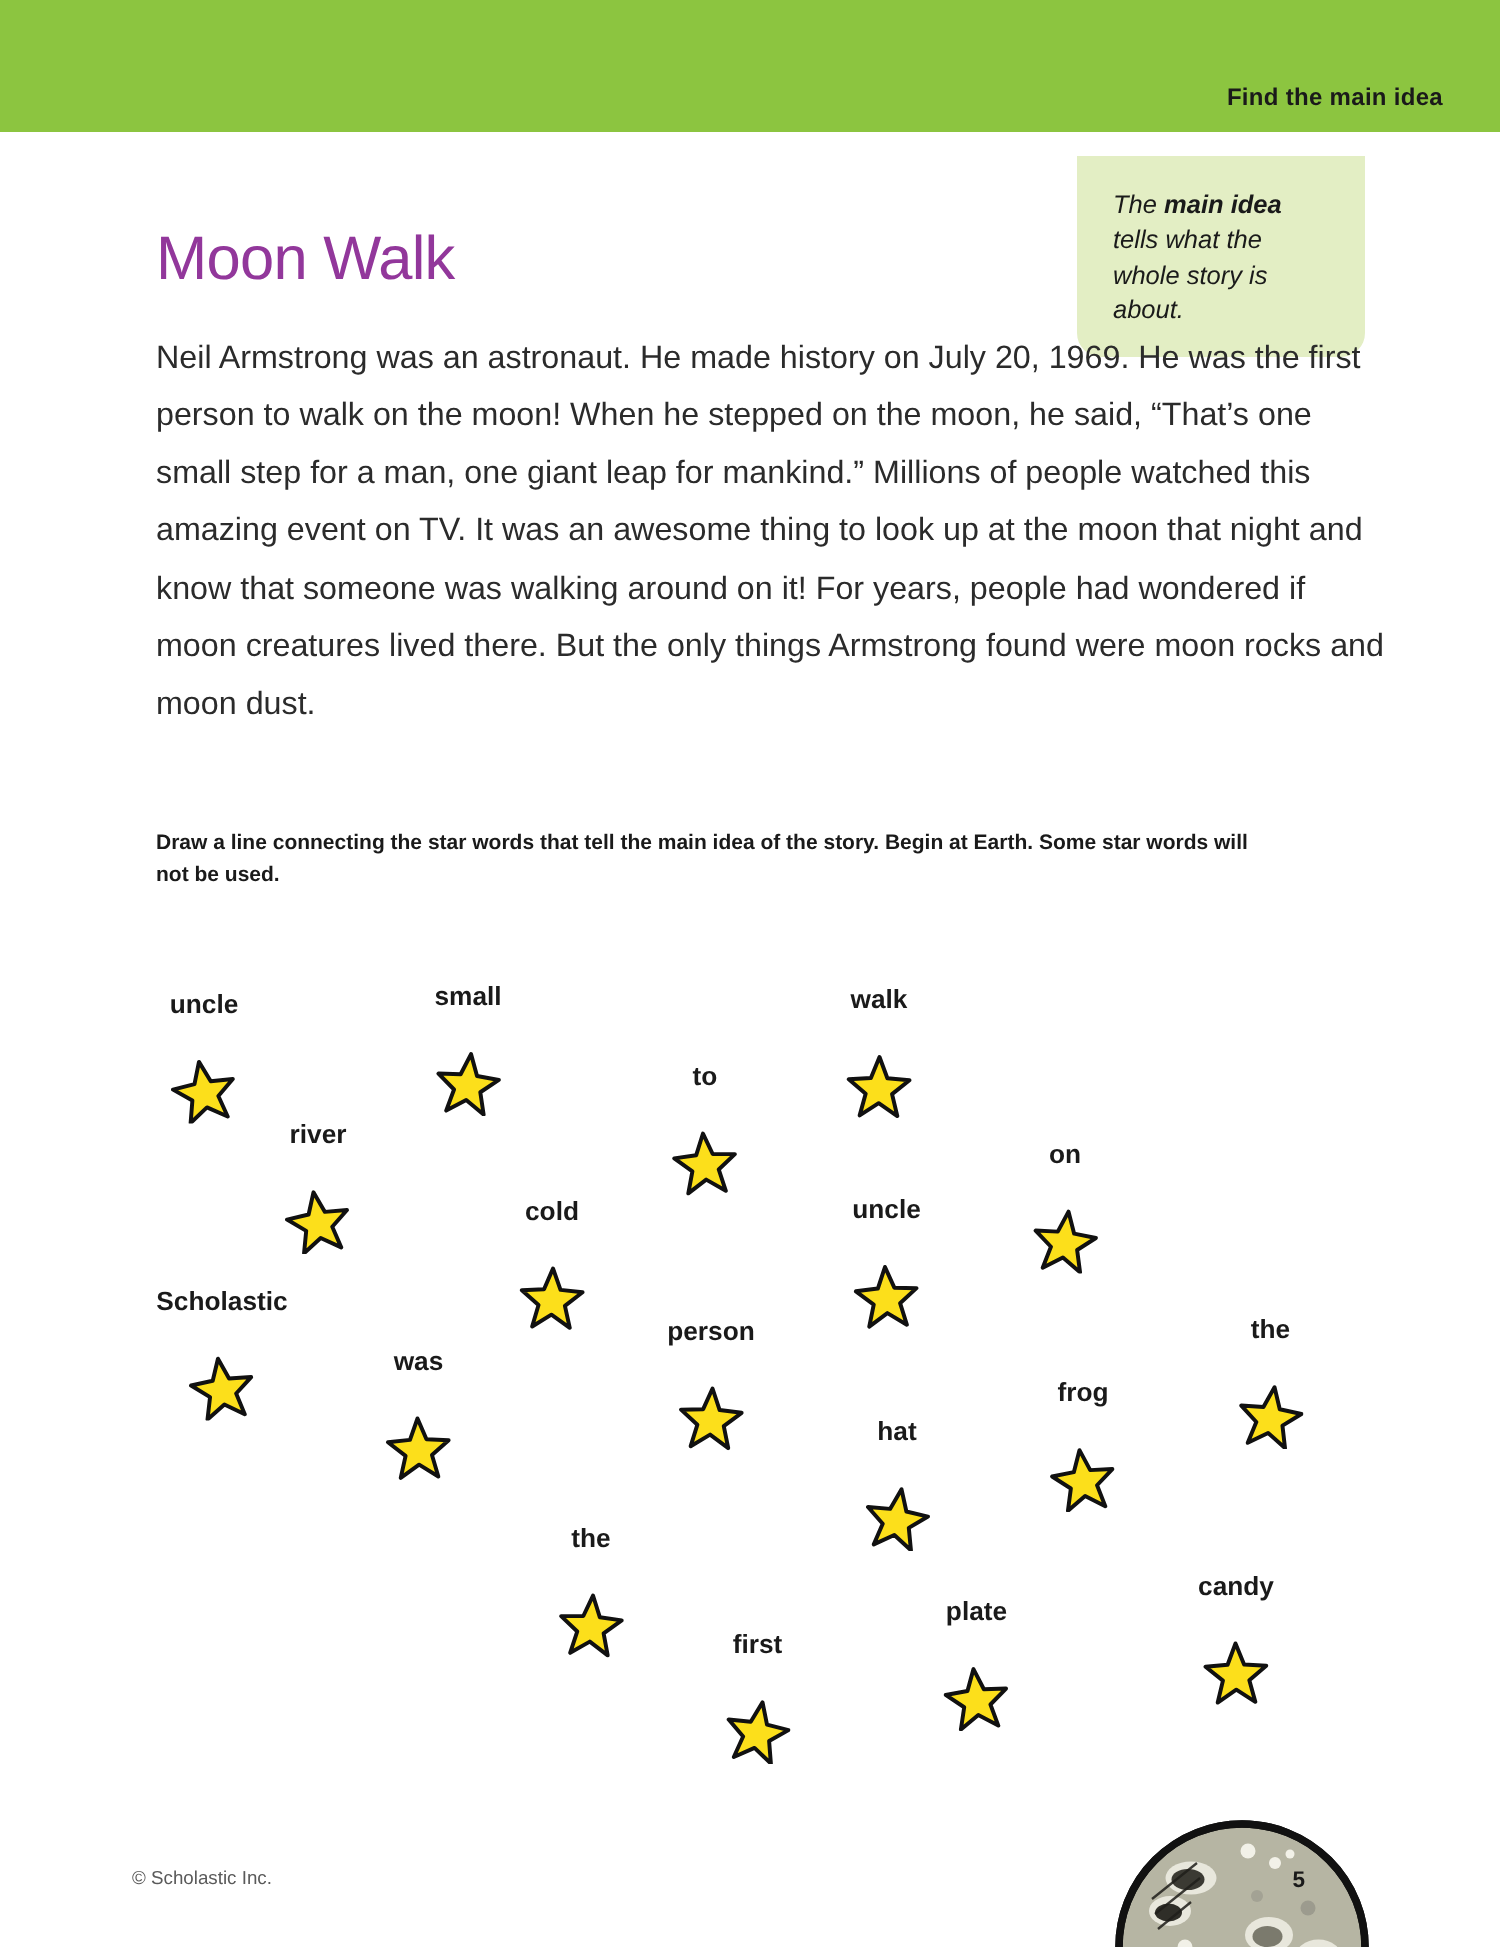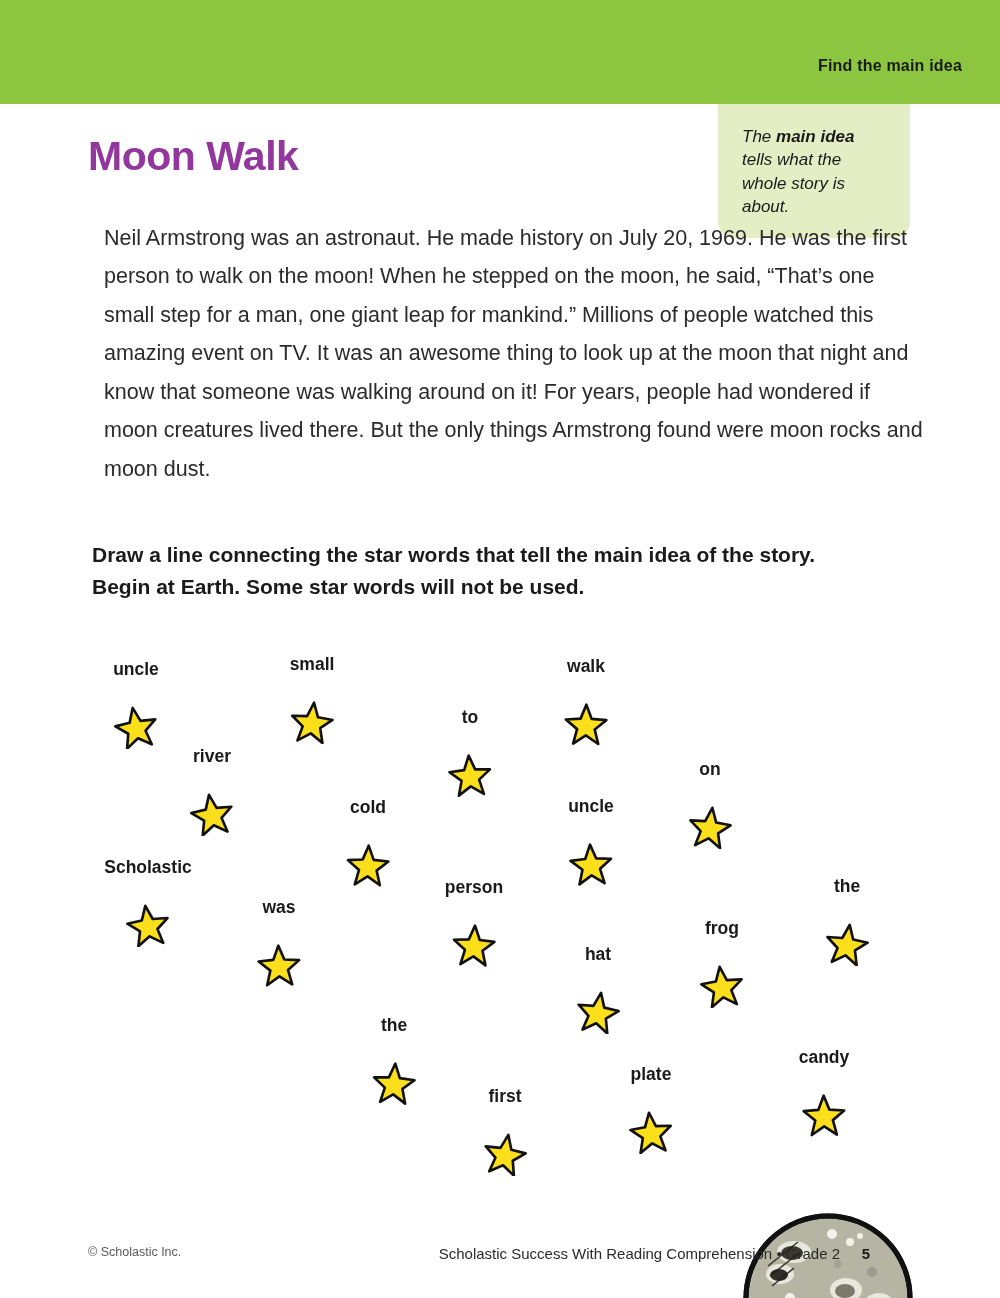--- a/index.html
+++ b/index.html
@@ -14,21 +14,21 @@
     position: relative;
     overflow: hidden;
     color: #231f20;
   }
 
   
   .header-bar {
     position: absolute;
     left: 0; top: 0;
     width: 1000px;
-    height: 104px;
+    height: 88px;
     background: #8cc540;
   }
   .header-label {
     position: absolute;
     right: 38px;
     top: 66px;
     transform: translateY(-50%);
     font-size: 16px;
     font-weight: bold;
     color: #1a1a1a;
@@ -57,49 +57,49 @@
     font-style: italic;
   }
   .callout b { font-weight: bold; }
 
   
   .page-title {
     position: absolute;
     left: 88px;
     top: 133px;
     font-size: 41px;
-    font-weight: bold;
+    font-weight: normal;
     color: #92379b;
     letter-spacing: -0.5px;
-    margin: 0;
+    margin: 16px;
   }
 
   
   .story {
     position: absolute;
     left: 88px;
     top: 203px;
     width: 824px;
     font-size: 21.5px;
     line-height: 1.79;
     color: #2b2b2b;
     margin: 16px;
   }
 
   
   .instructions {
     position: absolute;
     left: 88px;
     top: 535px;
     width: 740px;
-    font-size: 21px;
+    font-size: 14px;
     font-weight: bold;
     line-height: 1.5;
     color: #1a1a1a;
-    margin: 4px;
+    margin: 16px;
   }
 
   
   .starfield {
     position: absolute;
     left: 0;
     top: 600px;
     width: 944px;
     height: 620px;
   }
@@ -396,15 +396,14 @@
       </g>
       <circle cx="86" cy="86" r="82" fill="none" stroke="#111111" stroke-width="5"></circle>
     </svg>
     
   </div>
 
 </div>
 
 <div class="footer">
   <div class="footer-copyright">© Scholastic Inc.</div>
-  <div class="footer-source">Scholastic Success With Reading Comprehension • Grade 2</div>
   <div class="footer-page">5</div>
 </div>
 
 </body></html>

